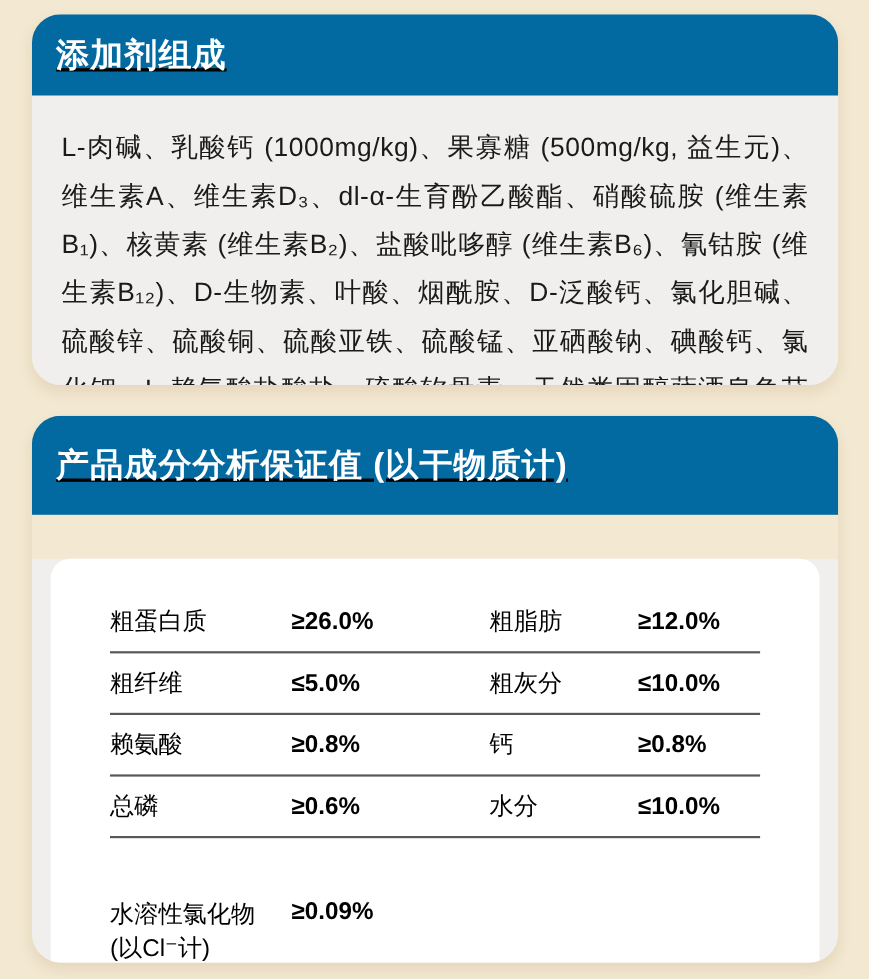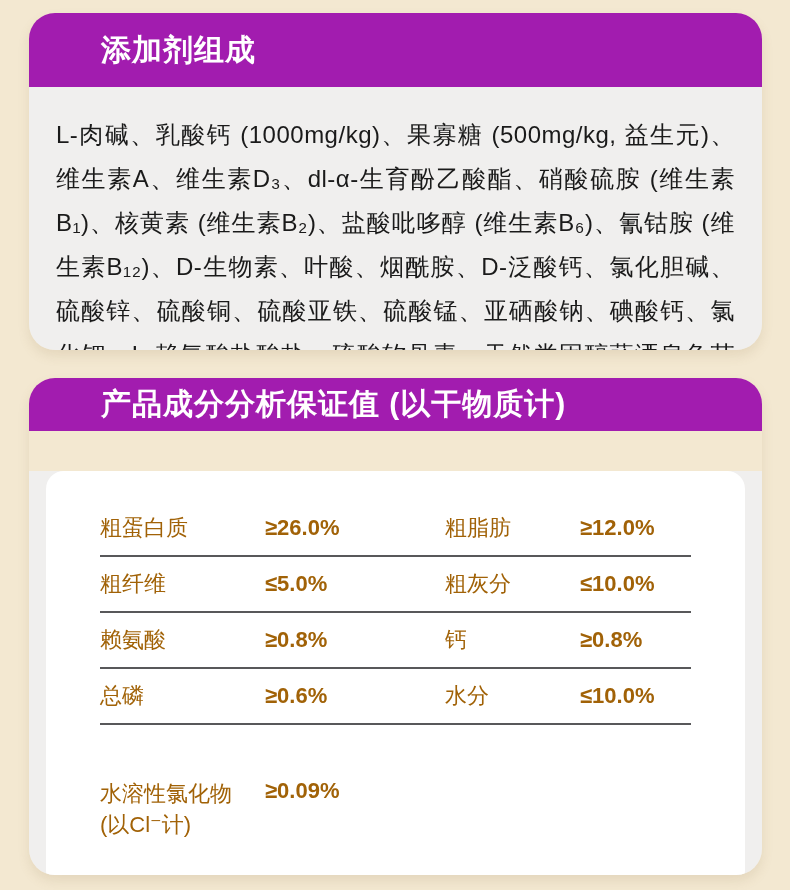--- a/index.html
+++ b/index.html
@@ -12,25 +12,26 @@
 
   .card{
     position:absolute;left:29px;width:733px;
     border-radius:26px;overflow:hidden;
     box-shadow:0 6px 12px rgba(140,110,70,.14);
   }
   .card-additives{top:13px;height:337px;}
   .card-analysis{top:378px;height:497px;}
 
   .card-header{
-    height:74px;background:#a21caf;
+    height:74px;background:#0369a1;
     display:flex;align-items:center;
-    padding-left:72px;
+    padding-left:22px;
+    text-decoration:underline;
   }
-  .card-analysis .card-header{height:53px;}
+  .card-analysis .card-header{height:90px;}
   .card-title{
     color:#ffffff;font-size:30px;font-weight:700;
     margin:0;letter-spacing:1px;
   }
 
   .card-body{background:#f0efee;height:100%;box-sizing:border-box;}
 
   .additives-text{
     margin:0;padding:26px 27px 0 27px;
     font-size:24px;line-height:44px;
@@ -44,21 +45,21 @@
     padding:30px 54px 22px 54px;
     box-sizing:border-box;
     min-height:347px;
   }
   .t-row{
     display:grid;
     grid-template-columns:165px 180px 135px 1fr;
     align-items:center;
     height:54px;
     border-bottom:2px solid #58585a;
-    font-size:22px;color:#a16207;
+    font-size:22px;color:#000000;
   }
   .t-row.last{
     border-bottom:none;height:auto;min-height:88px;
     align-items:start;padding-top:14px;margin-top:39px;
   }
   .t-label{font-weight:500;}
   .t-value{font-weight:700;}
   .pre{white-space:pre-line;line-height:31px;}
 </style>
 </head>

